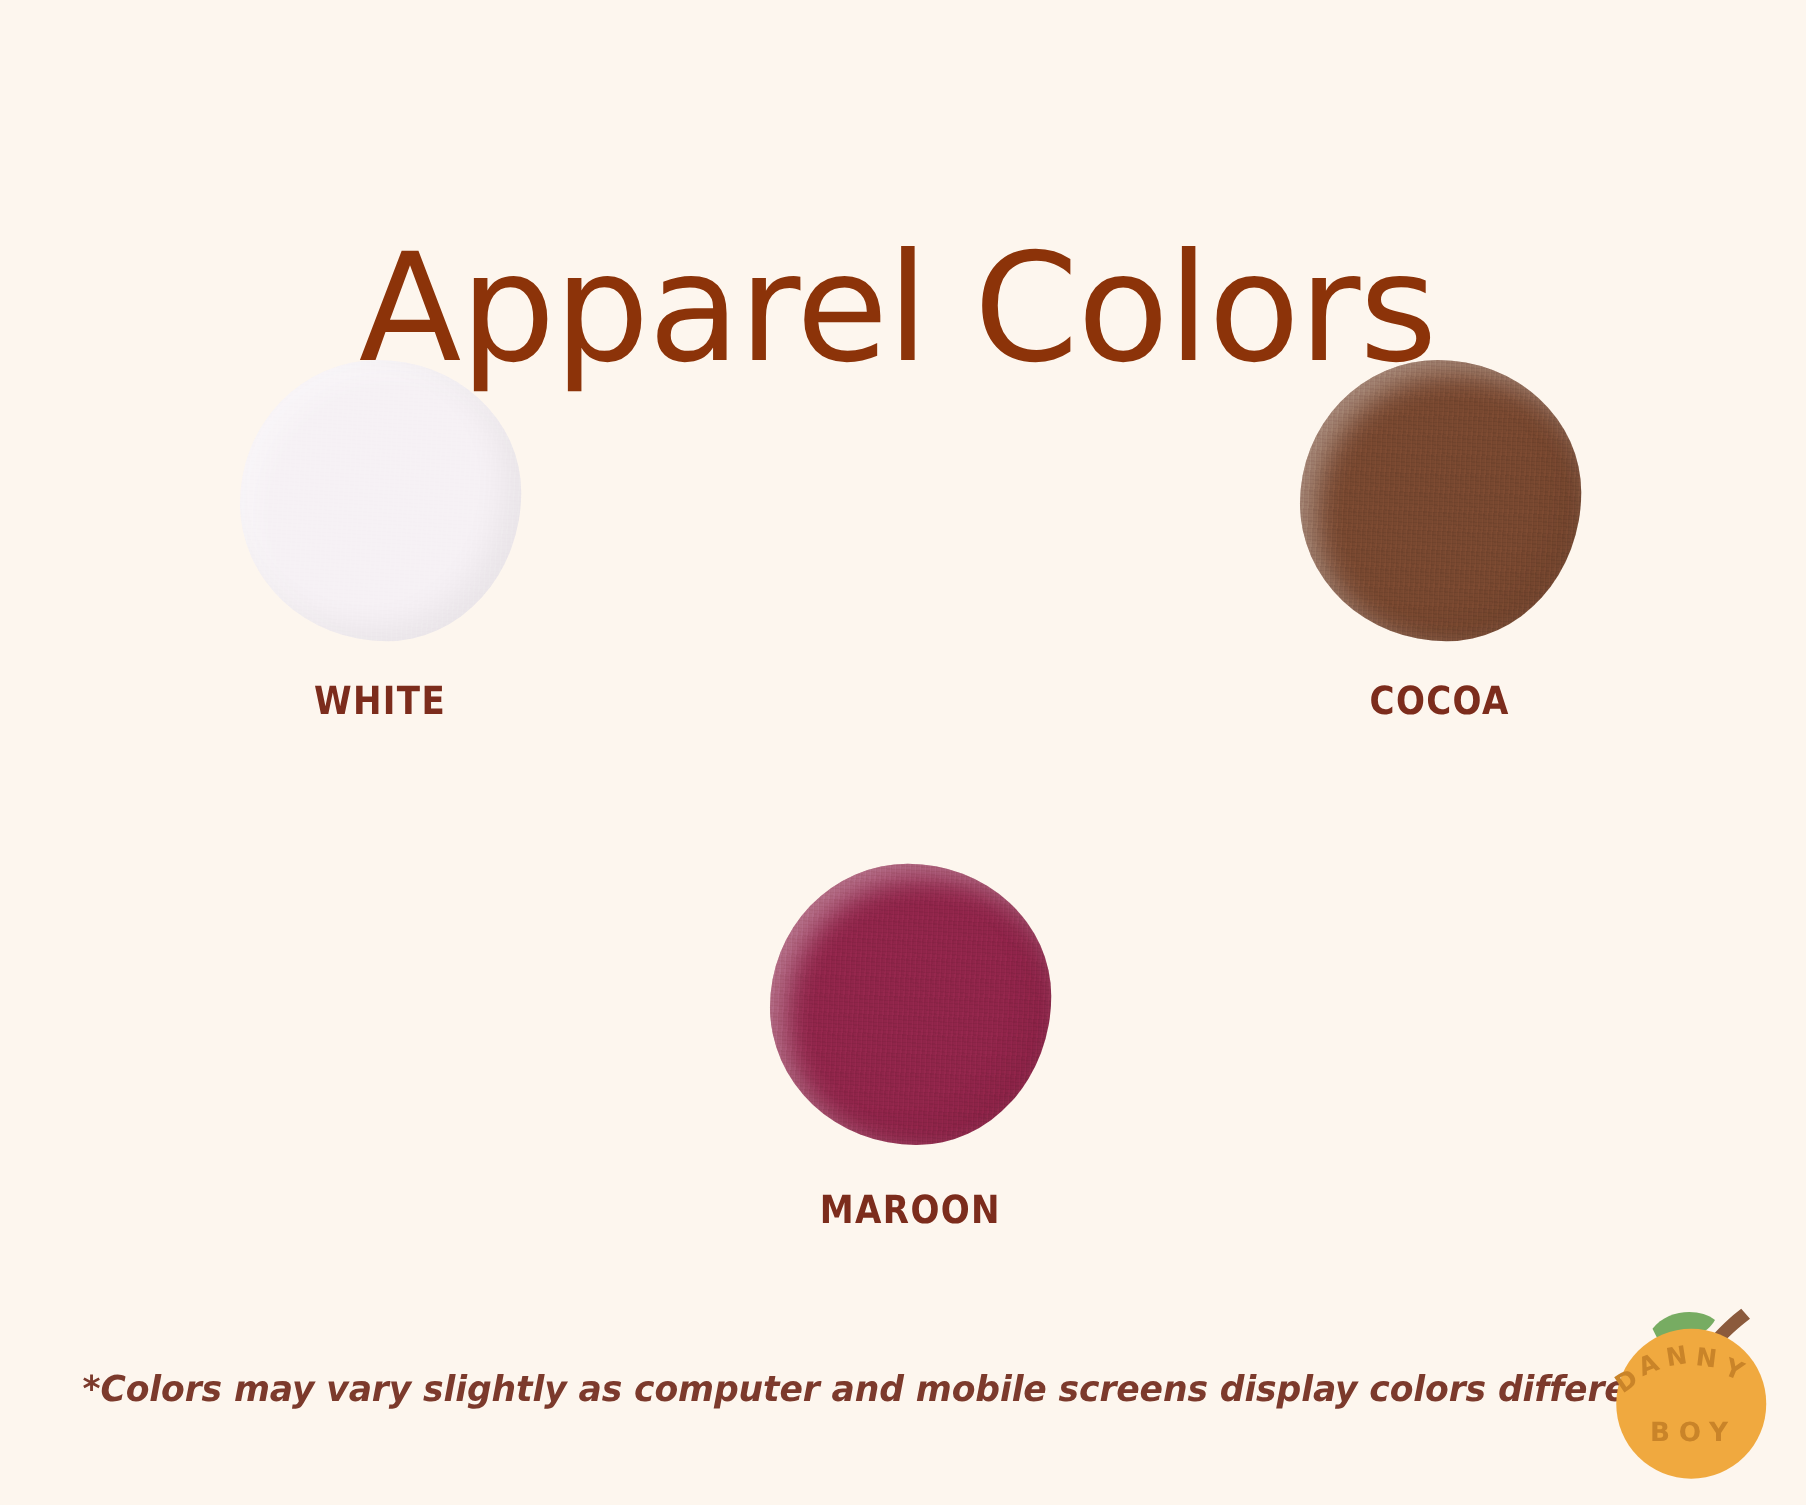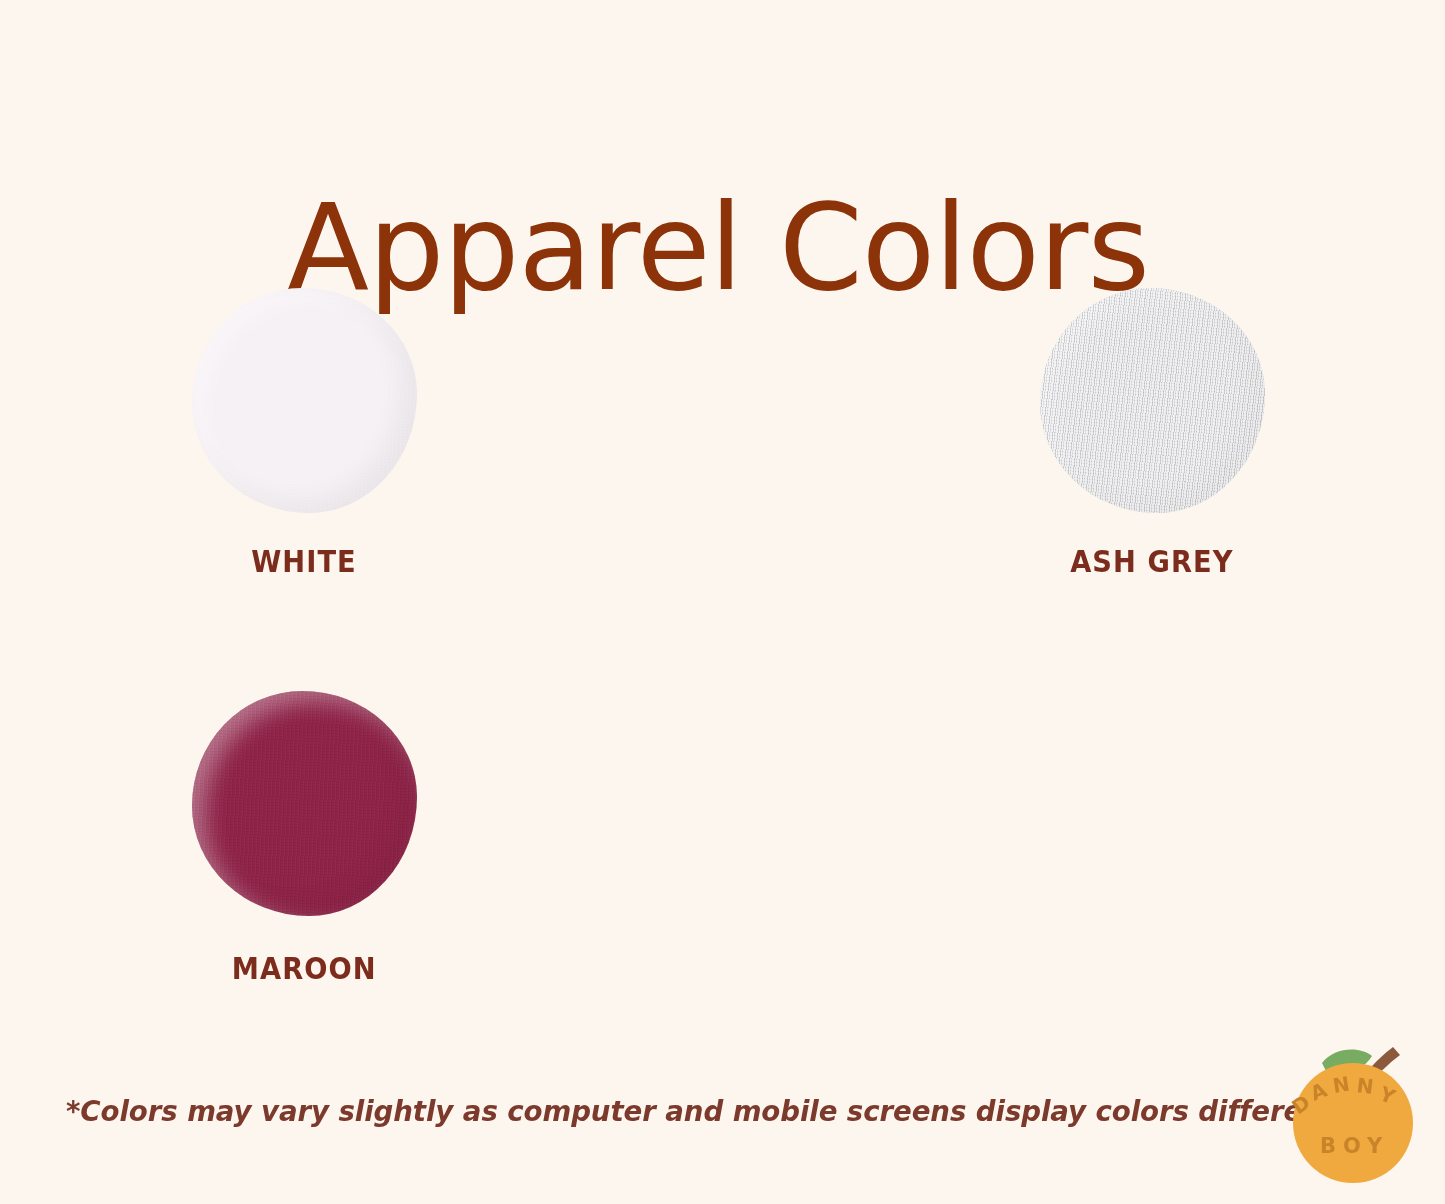--- a/index.html
+++ b/index.html
@@ -42,21 +42,21 @@
     position: absolute;
     left: 168px;
     top: 288px;
     width: 1120px;
   }
   .row {
     display: flex;
     justify-content: space-between;
     align-items: center;
   }
-  .row.row-2 { margin-top: 112px; }
+  .row.row-2 { margin-top: 112px; flex-direction: column; }
 
   .cell {
     width: 272px;
     display: flex;
     flex-direction: column;
     align-items: center;
   }
 
   .swatch-wrap {
     width: 225px;
@@ -147,28 +147,28 @@
 
     <div class="row row-1">
 
       <div class="cell">
         <div class="swatch-wrap">
           <div class="swatch soft-shadow" id="sw0" style="background: rgb(246, 241, 245);"></div>
         </div>
         <div class="label" style="color: rgb(124, 44, 28);">WHITE</div>
       </div>
 
+
+
       <div class="cell">
         <div class="swatch-wrap">
-          <div class="swatch heather soft-shadow" id="sw1" style="background: rgb(228, 228, 229);"></div>
+          <div class="swatch soft-shadow" id="sw3" style="background: rgb(116, 69, 46);"></div>
         </div>
-        <div class="label" style="color: rgb(124, 44, 28);">ASH GREY</div>
+        <div class="label" style="color: rgb(124, 44, 28);">COCOA</div>
       </div>
-
-
 
     </div>
 
     <div class="row row-2">
 
       <div class="cell">
         <div class="swatch-wrap">
           <div class="swatch soft-shadow" id="sw4" style="background: rgb(140, 35, 71);"></div>
         </div>
         <div class="label" style="color: rgb(124, 44, 28);">MAROON</div>

